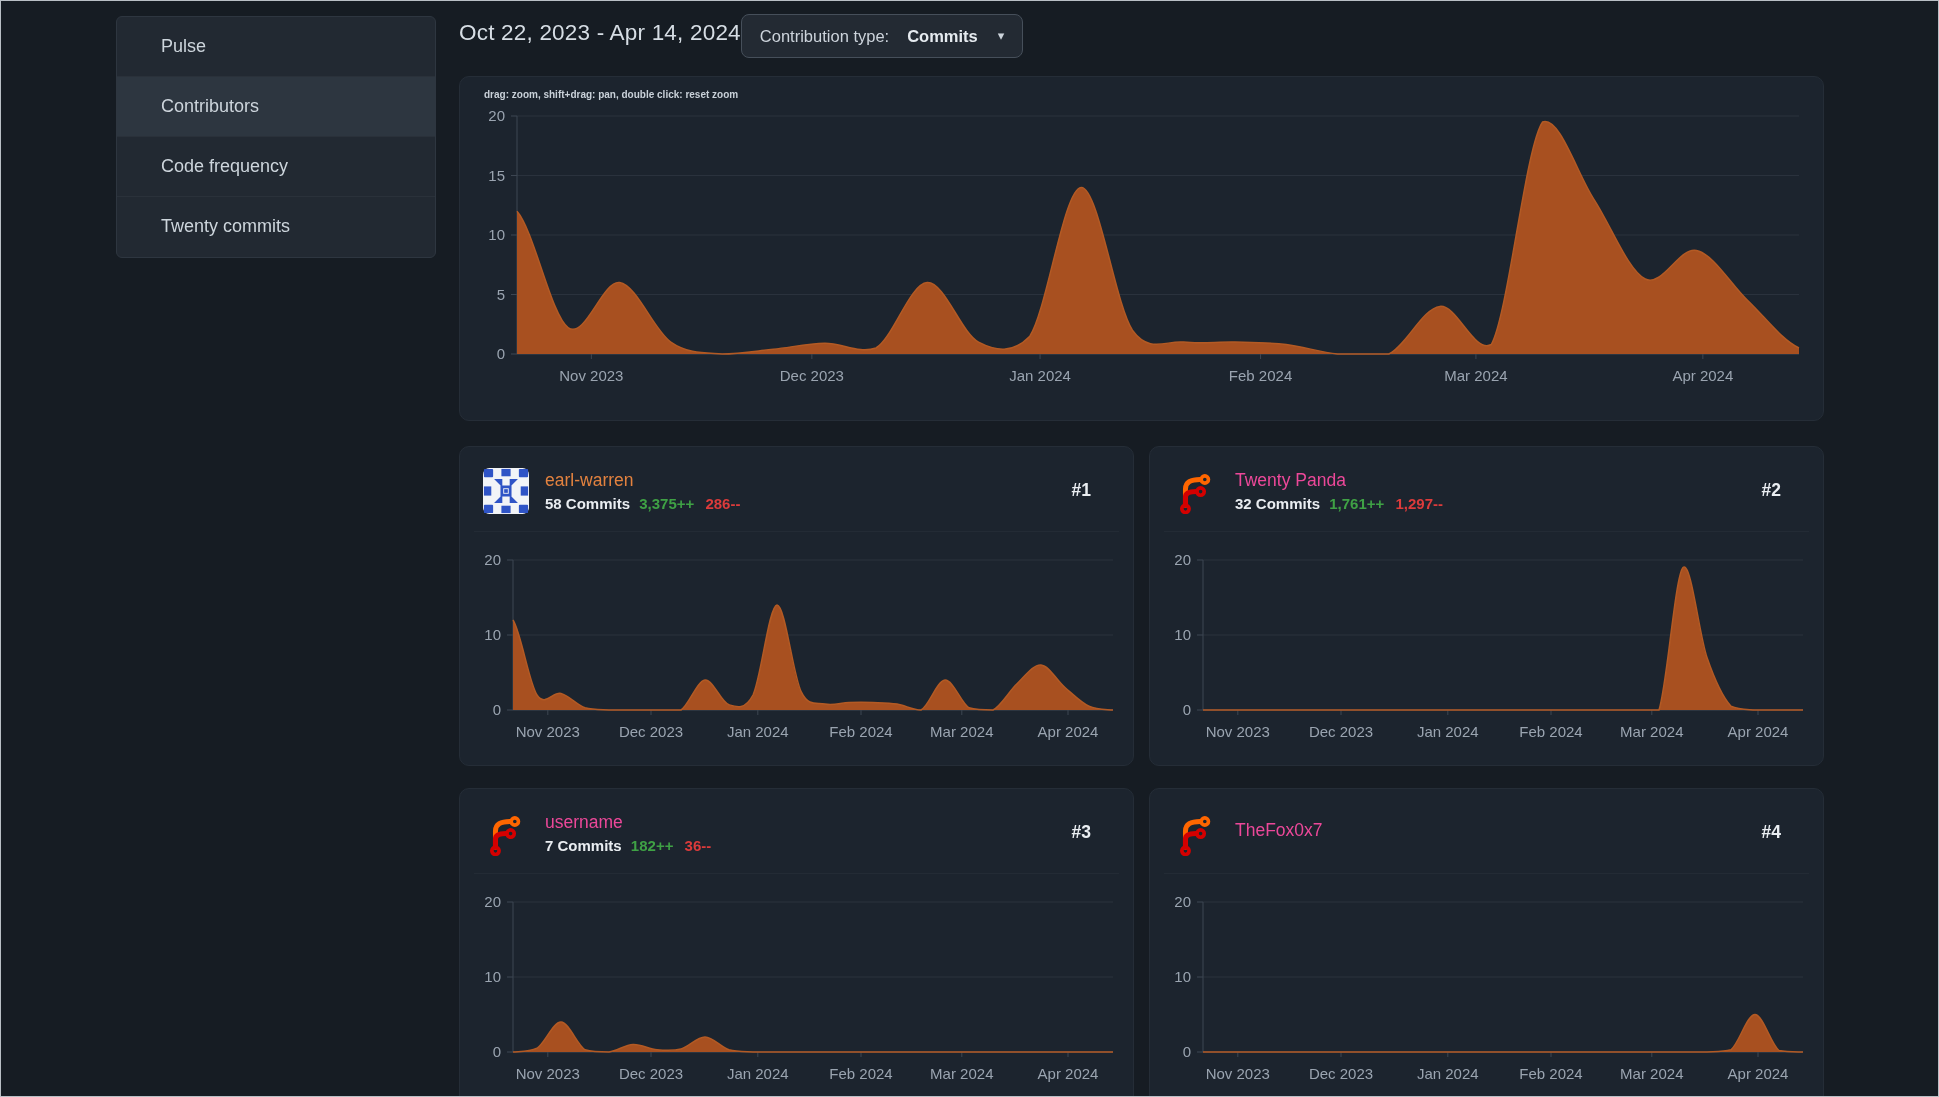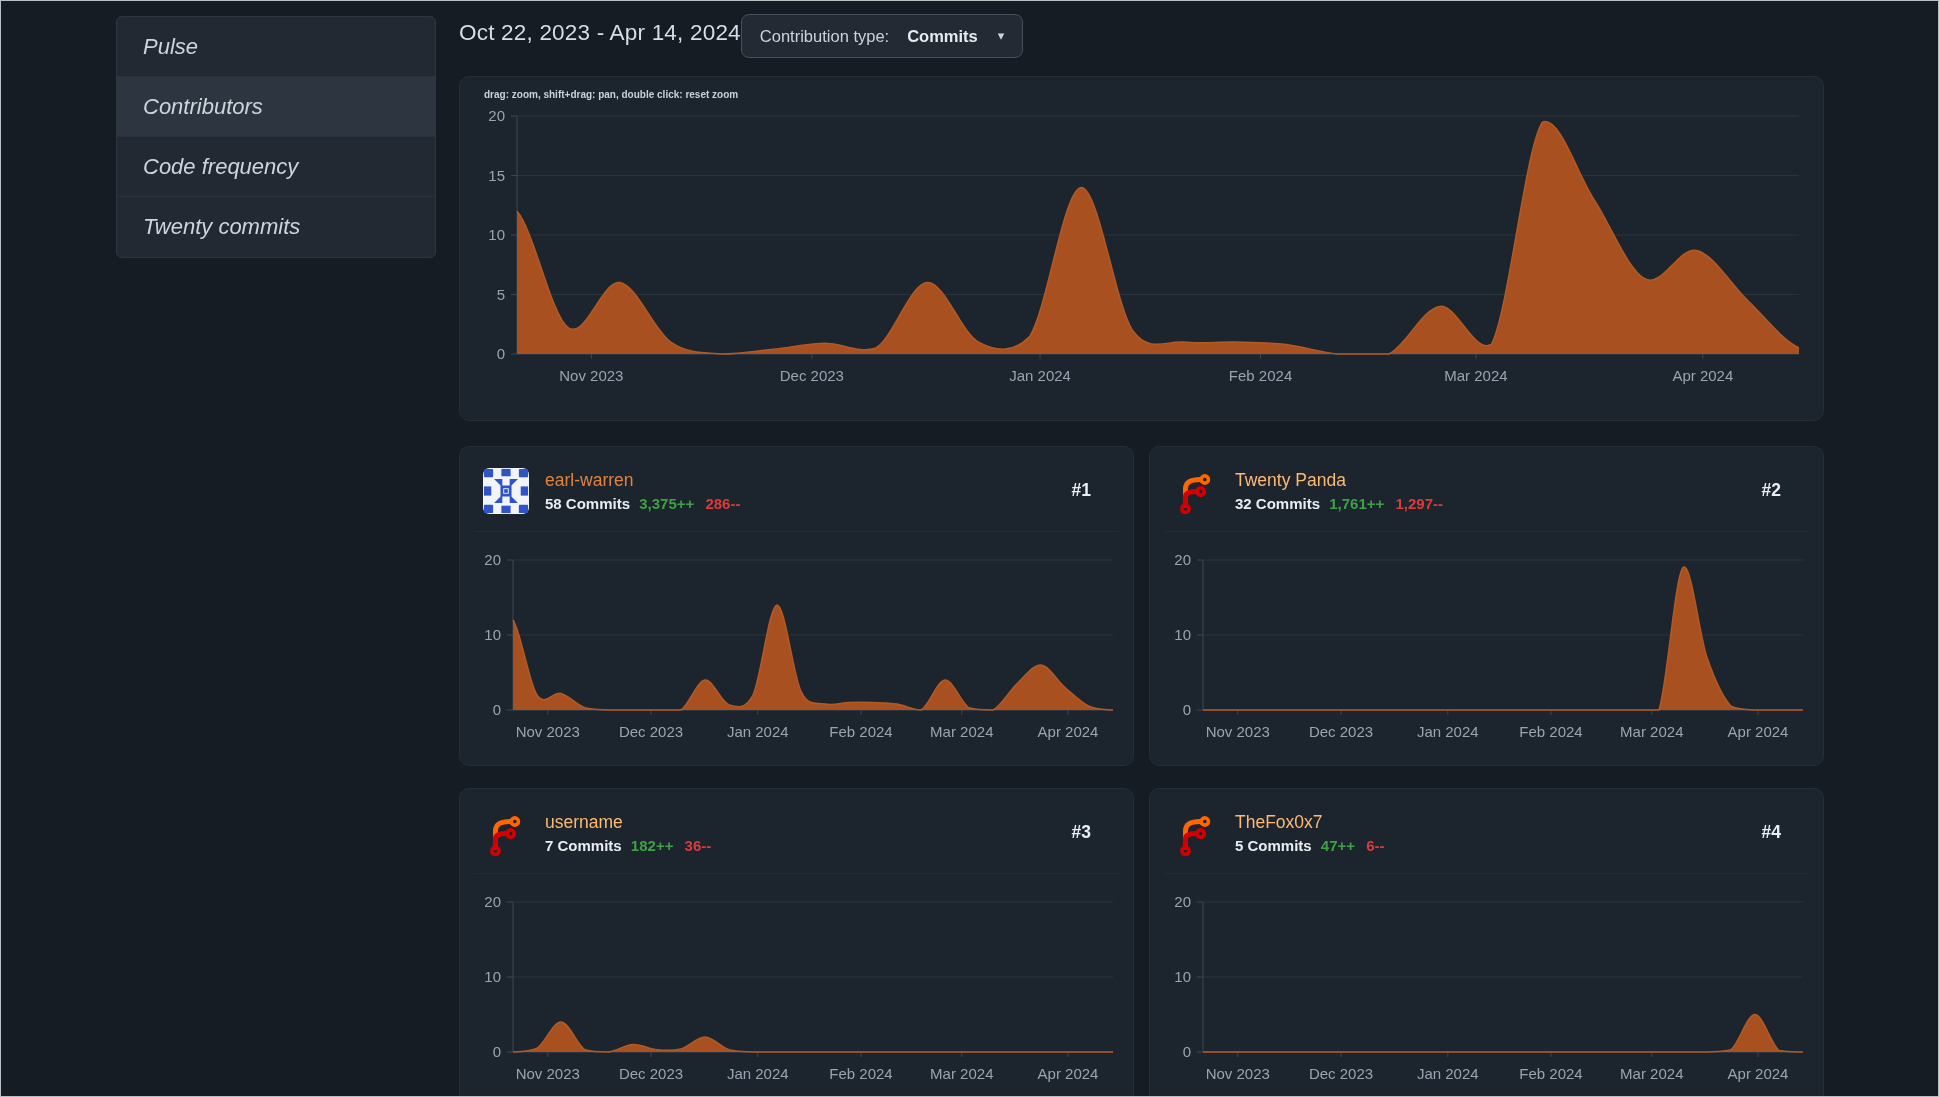--- a/index.html
+++ b/index.html
@@ -9,24 +9,23 @@
     position:relative; width:1939px; height:1097px; overflow:hidden;
     background:#161c23; border:1px solid #b9bfc5;
   }
   
   .menu {
     position:absolute; left:115px; top:15px; width:320px;
     background:#222932; border:1px solid #2e3640; border-radius:6px;
     overflow:hidden;
   }
   .menu-item {
-    height:60px; line-height:59px; padding:0 26px;
-    color:#cdd5dc; font-size:22px; cursor:pointer;
+    height:60px; line-height:59px; padding:0 44px;
+    color:#cdd5dc; font-size:18px; cursor:pointer;
     border-bottom:1px solid #2a313a;
-    font-style:italic;
   }
   .menu-item:last-child { border-bottom:none; }
   .menu-item.active { background:#2d3640; }
   
   .content { position:absolute; left:458px; top:13px; width:1365px; }
   .content-header { display:flex; align-items:flex-start; justify-content:flex-start; height:62px; }
   .page-title { font-size:22.5px; font-weight:400; color:#d6dde4; padding-top:6px; letter-spacing:.2px; }
   .ctype-btn {
     display:flex; align-items:center; gap:18px;
     background:#232a33; border:1px solid #464f5a; border-radius:8px;
@@ -46,21 +45,21 @@
     gap:22px 15px;
   }
   .contrib-card { height:320px; padding:0 14px 12px 14px; }
   .card-head {
     display:flex; align-items:center; padding:17px 14px 14px 6px; height:85px;
     border-bottom:1px solid #232b35;
   }
   .avatar { width:46px; height:46px; flex:0 0 46px; margin-left:3px; }
   .avatar svg { width:46px; height:46px; display:block; }
   .who { margin-left:16px; flex:1 1 auto; }
-  .uname { font-size:17.5px; color:#fdba74; text-decoration:none; display:inline-block; margin-bottom:4px; }
+  .uname { font-size:17.5px; color:#ec4899; text-decoration:none; display:inline-block; margin-bottom:4px; }
   .uname.link { color:#e3823f; cursor:pointer; }
   .stats { font-size:15px; }
   .stats .commits { color:#e9edf1; font-weight:bold; }
   .stats .adds { color:#3fa145; font-weight:bold; margin-left:5px; }
   .stats .dels { color:#dc3b3b; font-weight:bold; margin-left:7px; }
   .rank { color:#eaeef2; font-size:17.5px; font-weight:bold; margin-right:14px; }
   .contrib-card svg.chart { margin-top:22px; }
   svg.chart { display:block; }
   svg.chart text { font-family:"Liberation Sans","DejaVu Sans",sans-serif; }
 </style>
@@ -290,25 +289,20 @@
             <svg viewBox="0 0 24 24" fill="none" stroke-linecap="round">
               <path d="M6.5 19.5 V11 C6.5 7.4 9.2 6 14.2 6" stroke="#ff6600" stroke-width="2.6"></path>
               <circle cx="16.6" cy="6" r="1.9" stroke="#ff6600" stroke-width="1.9"></circle>
               <path d="M6.5 19.5 V15.2 C6.5 13.1 8.4 12.3 12 12.3" stroke="#d40000" stroke-width="2.6"></path>
               <circle cx="14.4" cy="12.3" r="1.9" stroke="#d40000" stroke-width="1.9"></circle>
               <circle cx="6.5" cy="21.3" r="1.9" stroke="#d40000" stroke-width="1.9"></circle>
             </svg>
           </span>
           <div class="who">
             <span class="uname">TheFox0x7</span>
-            <div class="stats">
-              <b class="commits">5 Commits</b>
-              <span class="adds">47++</span>
-              <span class="dels">6--</span>
-            </div>
           </div>
           <b class="rank">#4</b>
         </div>
         <svg class="chart" viewBox="0 0 647 196" width="647" height="196">
             <line x1="39" y1="156" x2="639" y2="156" stroke="#3d4652" stroke-width="1"></line>
             <line x1="33" y1="156" x2="39" y2="156" stroke="#3d4652" stroke-width="1"></line>
             <text x="27" y="161" text-anchor="end" fill="#9aa4b0" font-size="15">0</text>
             <line x1="39" y1="81" x2="639" y2="81" stroke="#2a323d" stroke-width="1"></line>
             <line x1="33" y1="81" x2="39" y2="81" stroke="#3d4652" stroke-width="1"></line>
             <text x="27" y="86" text-anchor="end" fill="#9aa4b0" font-size="15">10</text>

